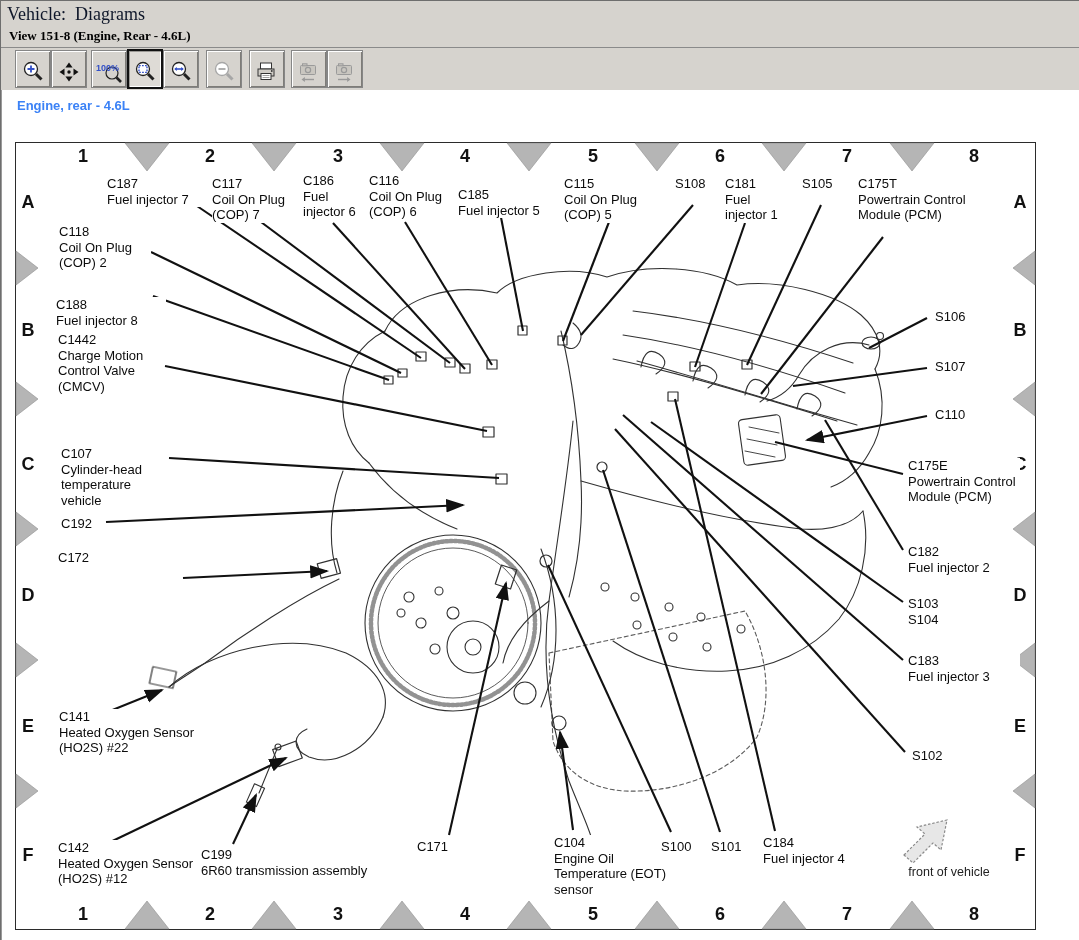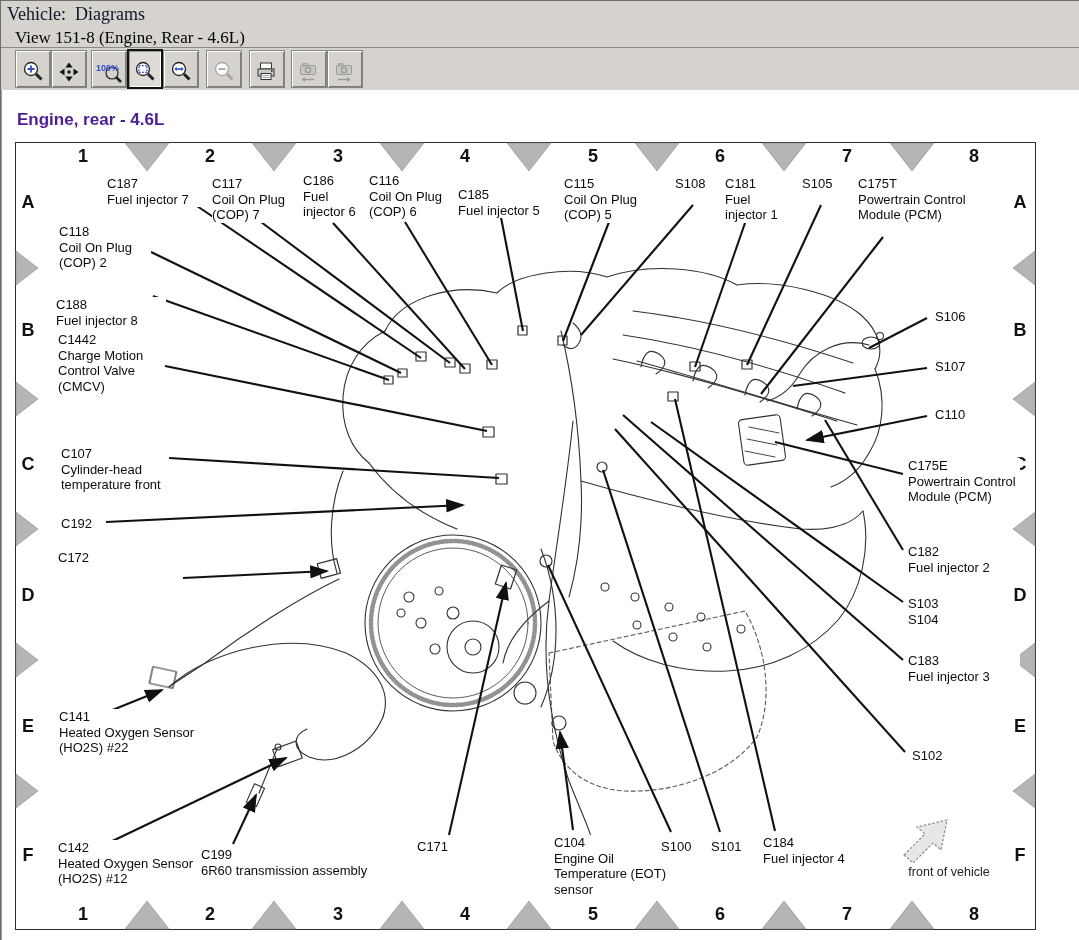--- a/index.html
+++ b/index.html
@@ -4,36 +4,36 @@
 <style>
   html,body{margin:0;padding:0;}
   body{background:#888;font-family:"Liberation Sans",sans-serif;}
   #app{position:relative;width:1079px;height:940px;background:#ffffff;overflow:hidden;
        border-left:1px solid #6e6e6e;border-top:1px solid #6e6e6e;box-sizing:border-box;}
   
   #header{position:absolute;left:0;top:0;width:1079px;height:46px;background:#d6d3ce;
           border-bottom:1px solid #8a8a8a;box-shadow:0 1px 0 #ffffff;}
   #win-title{position:absolute;left:6px;top:3px;font-family:"Liberation Serif",serif;
              font-size:18px;color:#0f172a;white-space:pre;}
-  #win-subtitle{position:absolute;left:14px;top:27px;font-family:"Liberation Serif",serif;
-                font-size:17px;color:#000;white-space:pre;}
+  #win-subtitle{position:absolute;left:8px;top:27px;font-family:"Liberation Serif",serif;
+                font-size:13px;color:#000;white-space:pre;font-weight:bold;}
   
   #toolbar{position:absolute;left:0;top:47px;width:1079px;height:42px;background:#d6d3ce;
            border-bottom:1px solid #8a8a8a;box-shadow:0 1px 0 #ffffff;}
   .tb{position:absolute;top:2px;width:36px;height:38px;background:#d6d3ce;padding:0;
       border:1px solid #868686;outline:none;cursor:pointer;
       box-shadow:inset 1px 1px 0 #ffffff, inset -1px -1px 0 #7e7c78;}
   .tb svg{display:block;margin:6px auto 0 auto;}
   .tb.active{border:2px solid #111;box-shadow:inset 1px 1px 0 #9a9894, inset -1px -1px 0 #ffffff;
              background:#dedbd6;top:1px;height:40px;}
   .tb.disabled{cursor:default;}
   
   #content{position:absolute;left:0;top:89px;width:1079px;height:851px;background:#fff;
            border-left:1px solid #9a9a9a;box-sizing:border-box;}
-  #heading{position:absolute;left:16px;top:109px;font-size:17px;font-weight:bold;color:#4c1d95;}
+  #heading{position:absolute;left:16px;top:97px;font-size:13px;font-weight:bold;color:#3b82f6;}
   #frame{position:absolute;left:14px;top:141px;width:1021px;height:788px;
          border:1px solid #2b2b2b;background:#fff;box-sizing:border-box;}
   #diagram-svg{position:absolute;left:0;top:0;width:1079px;height:940px;pointer-events:none;}
   
   .gc{position:absolute;width:30px;text-align:center;font-size:18px;font-weight:bold;color:#111;}
   
   .lbl{position:absolute;font-size:13px;line-height:15.5px;color:#0c0c0c;background:#fff;}
   .lbl span{display:block;}
   #front-label{position:absolute;left:893px;top:864px;width:110px;text-align:center;
                font-size:12.5px;color:#222;background:transparent;}
@@ -370,21 +370,21 @@
   <div class="lbl" style="left:55px;top:296px;width:110px">
       <span>C188</span>
       <span>Fuel injector 8</span>
     </div>
   <div class="lbl" style="left:57px;top:331px;width:100px">
       <span>C1442</span>
       <span>Charge Motion Control Valve (CMCV)</span>
     </div>
   <div class="lbl" style="left:60px;top:445px;width:100px">
       <span>C107</span>
-      <span>Cylinder-head temperature front</span>
+      <span>Cylinder-head temperature vehicle</span>
     </div>
   <div class="lbl" style="left:60px;top:515px;width:44px">
       <span>C192</span>
     </div>
   <div class="lbl" style="left:57px;top:549px;width:140px">
       <span>C172</span>
     </div>
   <div class="lbl" style="left:58px;top:708px;width:140px">
       <span>C141</span>
       <span>Heated Oxygen Sensor (HO2S) #22</span>

